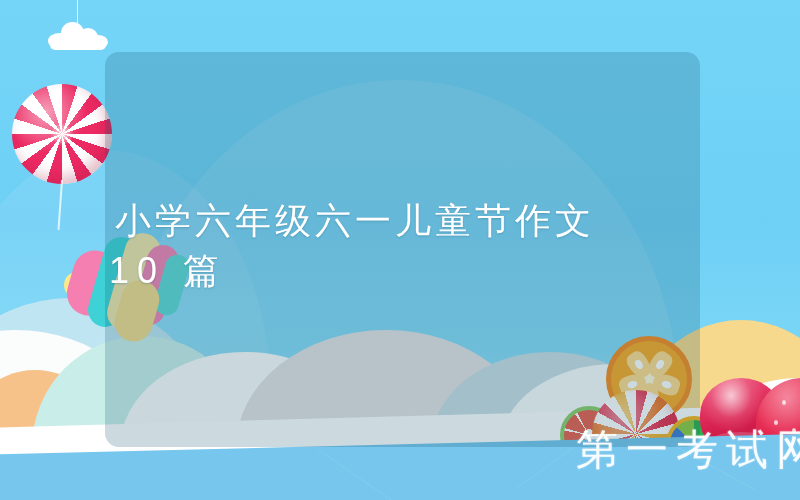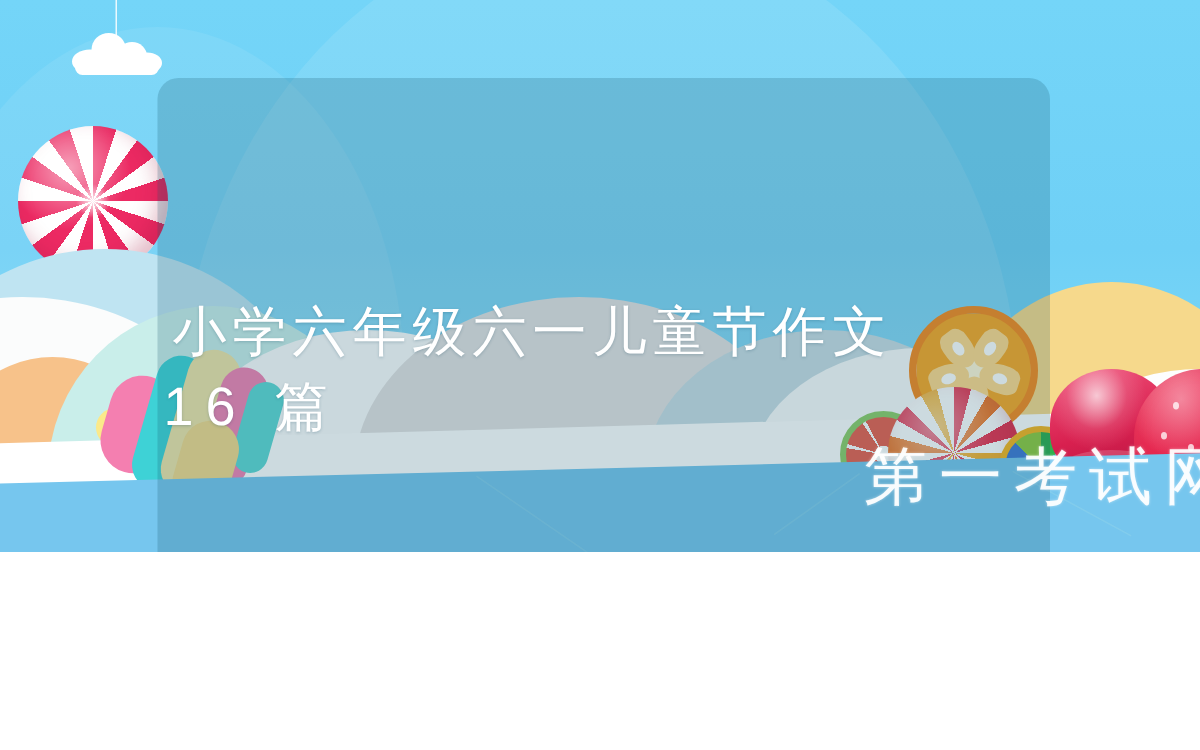--- a/index.html
+++ b/index.html
@@ -3,21 +3,21 @@
 <meta charset="utf-8">
 <style>
   html, body {
     margin: 0;
     padding: 0;
     background: #ffffff;
   }
   #canvas {
     position: relative;
     width: 800px;
-    height: 368px;
+    height: 500px;
     overflow: hidden;
     font-family: "Liberation Sans", "DejaVu Sans", sans-serif;
     background: #ec4899;
   }
 
   
   .sky {
     position: absolute;
     inset: 0;
     background: linear-gradient(180deg, #74d5f8 0%, #6fd0f6 45%, #7ad6f6 70%, #9fe2f8 100%);
@@ -413,18 +413,18 @@
   <div class="blue-band">
     <span class="band-line bl1"></span>
     <span class="band-line bl2"></span>
     <span class="band-line bl3"></span>
   </div>
 
   <div class="panel"></div>
 
   <div class="title-wrap">
     <div class="title-line">小学六年级六一儿童节作文</div>
-    <div class="title-line second">16 篇</div>
+    <div class="title-line second">10 篇</div>
   </div>
 
   <div class="watermark">第一考试网</div>
 
 </div>
 
 </body></html>

